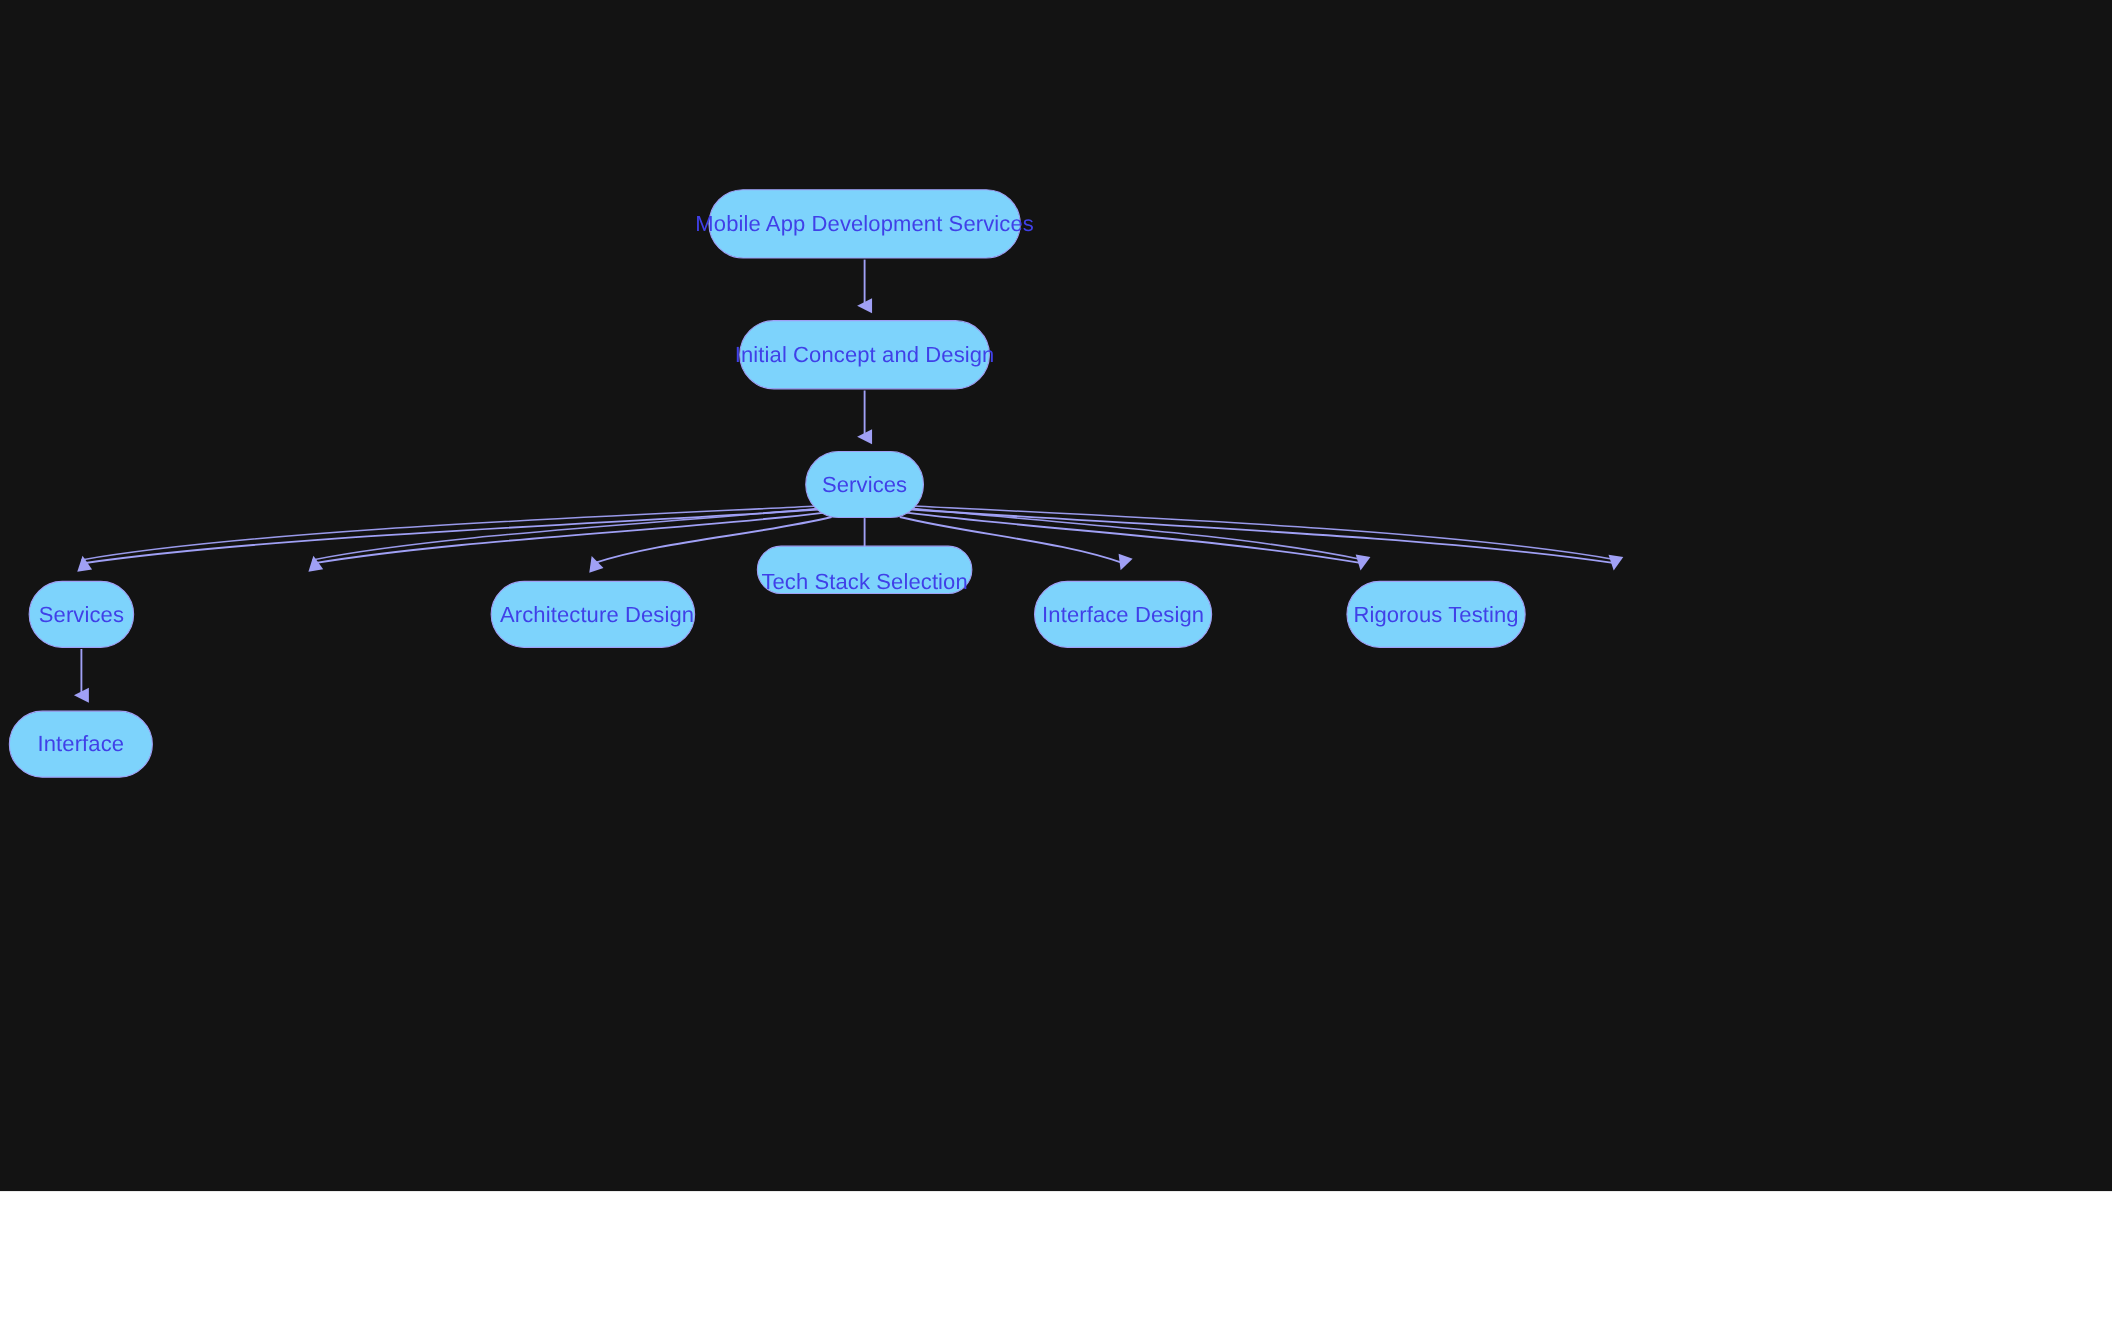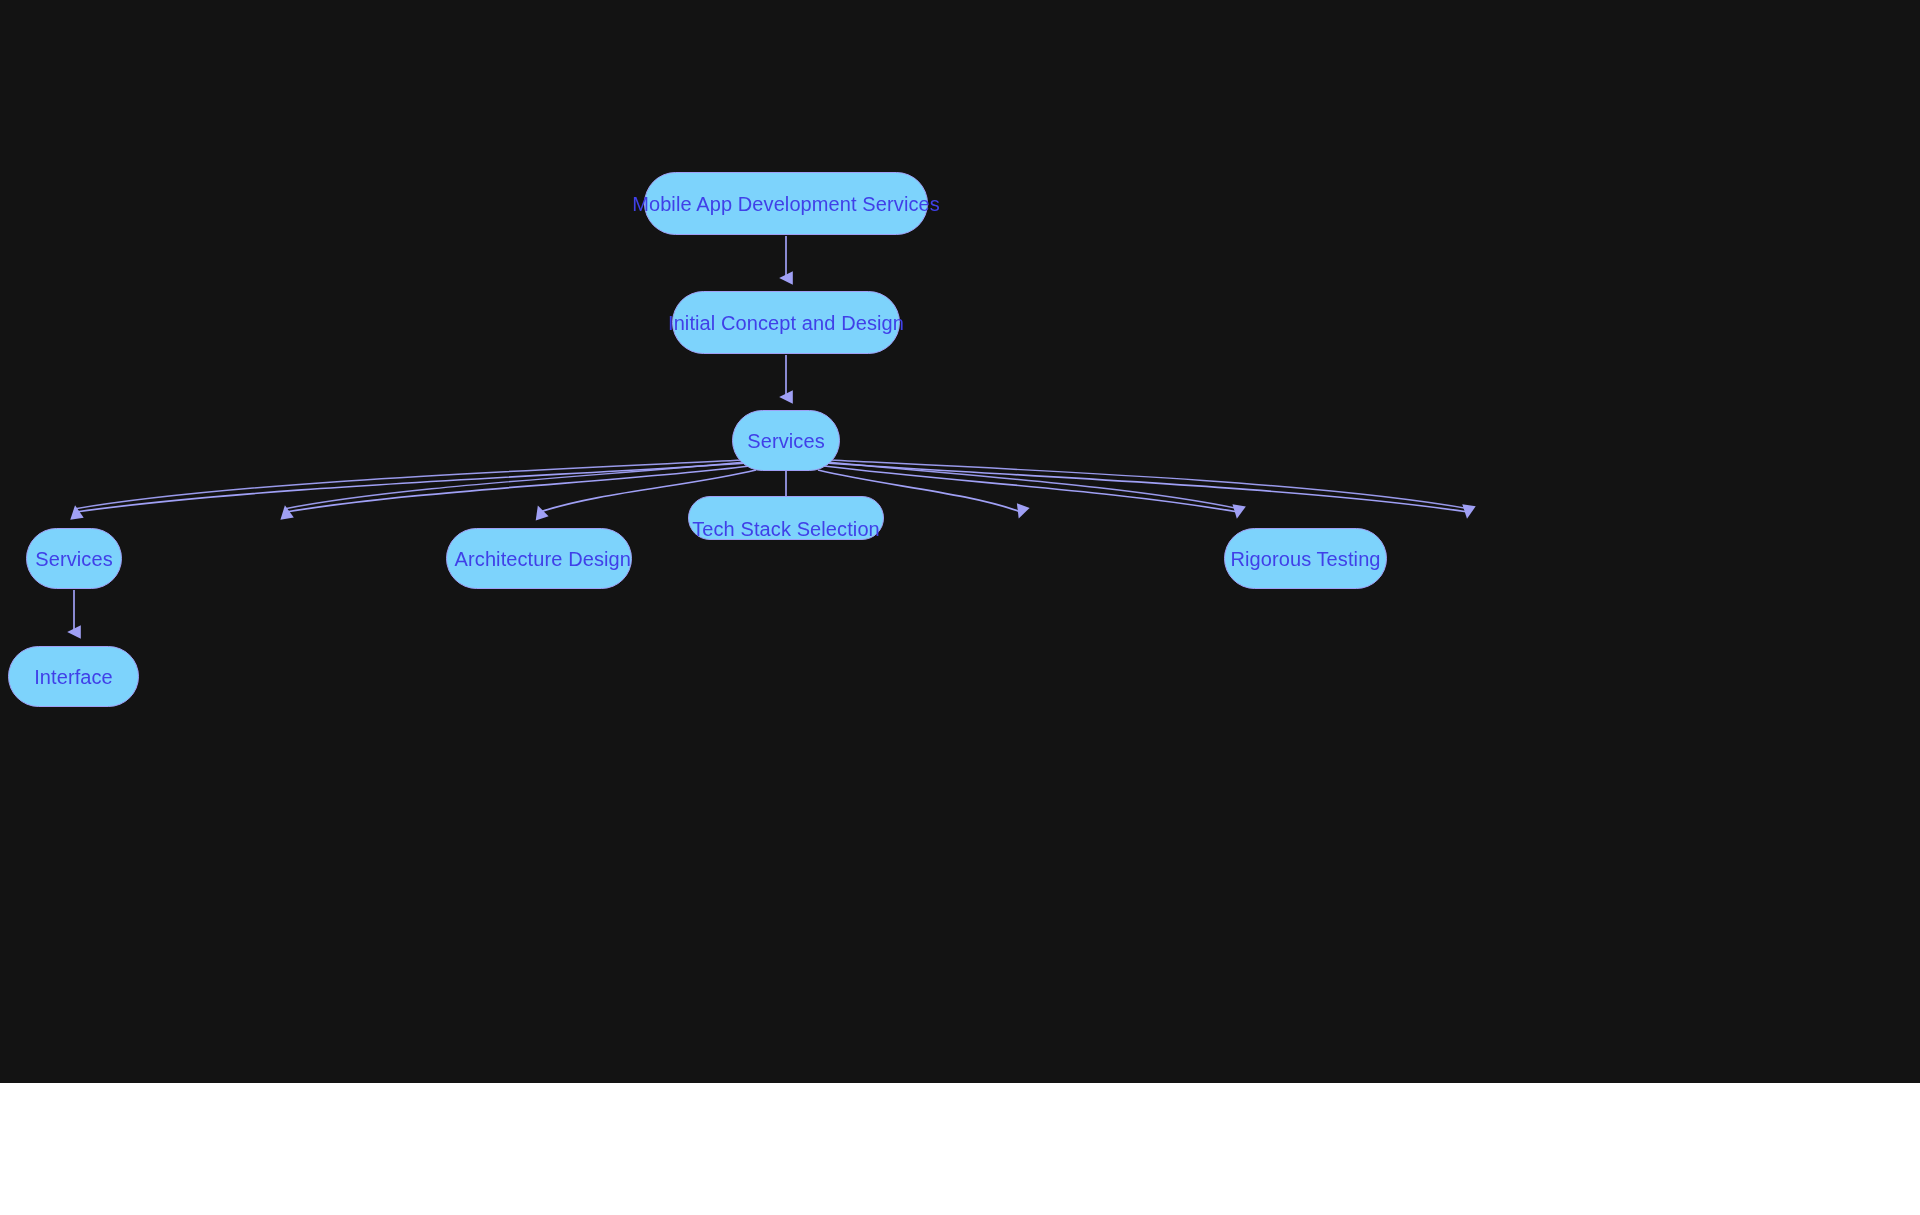--- a/index.html
+++ b/index.html
@@ -126,20 +126,23 @@
 
 
     <div class="node" style="left:446px; top:528px; width:186px; height:61px;justify-content:flex-end;">
       <span class="node-label">Architecture Design</span>
     </div>
 
     <div class="node" style="left:688px; top:496px; width:196px; height:44px;align-items:flex-end;">
       <span class="node-label">Tech Stack Selection</span>
     </div>
 
+    <div class="node" style="left:940px; top:528px; width:162px; height:61px;">
+      <span class="node-label">Interface Design</span>
+    </div>
 
     <div class="node" style="left:1224px; top:528px; width:163px; height:61px;">
       <span class="node-label">Rigorous Testing</span>
     </div>
 
 
     <div class="node" style="left:8px; top:646px; width:131px; height:61px;">
       <span class="node-label">Interface</span>
     </div>
 

